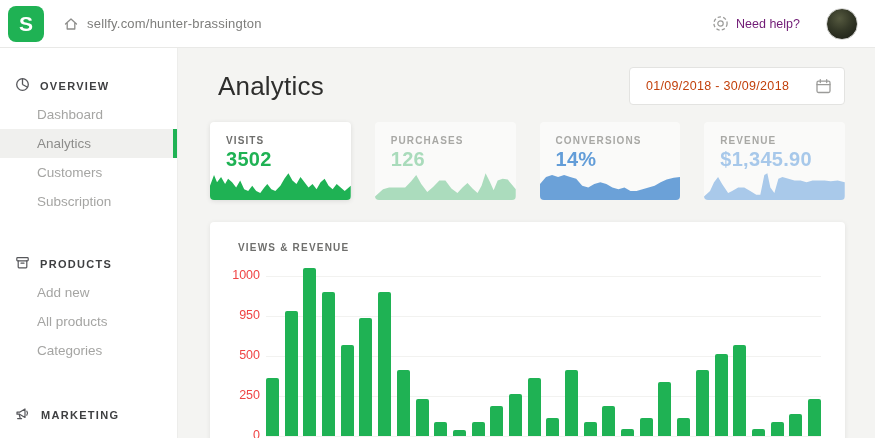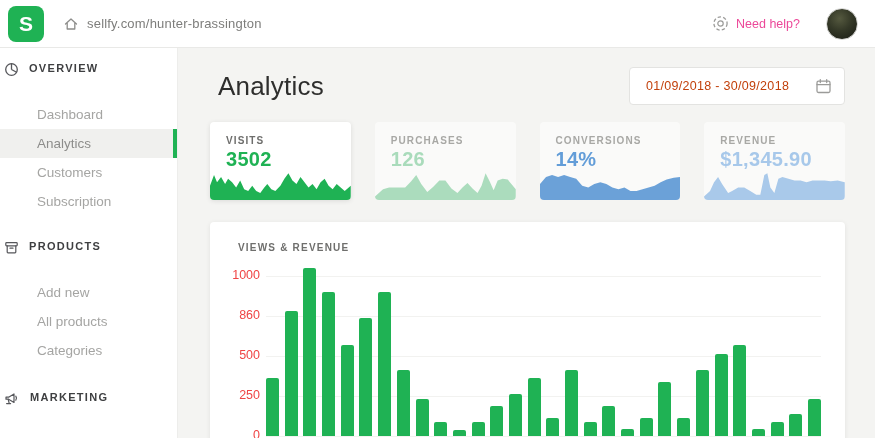--- a/index.html
+++ b/index.html
@@ -13,29 +13,29 @@
   
   .topbar{position:absolute;top:0;left:0;width:875px;height:48px;background:#fff;
     border-bottom:1px solid #e9e9e7;display:flex;align-items:center;z-index:6;}
   .logo{width:36px;height:36px;margin-left:8px;border-radius:8px;background:#1fb254;
     display:flex;align-items:center;justify-content:center;color:#fff;font-size:21px;
     font-weight:bold;cursor:pointer;}
   .url-group{display:flex;align-items:center;gap:8px;margin-left:19px;cursor:pointer;}
   .url-text{font-size:13px;color:#7d7d7b;letter-spacing:.2px;}
   .right-group{margin-left:auto;display:flex;align-items:center;padding-right:17px;}
   .help{display:flex;align-items:center;gap:7px;cursor:pointer;}
-  .help-text{font-size:12.5px;color:#ec4899;}
+  .help-text{font-size:12.5px;color:#701a75;}
   .avatar{width:32px;height:32px;border-radius:50%;margin-left:26px;cursor:pointer;
     background:radial-gradient(circle at 42% 32%, #55593f 0%, #343827 45%, #181a14 100%);
     border:1px solid #d8d8d6;}
   .icon{display:block;}
   
   .sidebar{position:absolute;top:48px;left:0;width:178px;height:390px;background:#fff;
     border-right:1px solid #ededeb;}
-  .section-header{display:flex;align-items:flex-start;gap:10px;height:30px;padding-left:4px;
+  .section-header{display:flex;align-items:flex-end;gap:10px;height:30px;padding-left:15px;
     cursor:pointer;}
   .section-label{font-size:11px;font-weight:bold;letter-spacing:1.3px;color:#3e3f41;}
   .sec-overview{margin-top:14px;}
   .sec-products{margin-top:24px;}
   .sec-marketing{margin-top:26px;}
   .nav-item{height:29px;display:flex;align-items:center;padding-left:37px;font-size:13.5px;
     color:#a5a5a3;cursor:pointer;}
   .nav-item.active{background:#f0f0ee;border-right:4px solid #1fb254;color:#8d8d8b;}
   .nav-group{margin-top:8px;text-align:right;}
   
@@ -180,21 +180,21 @@
     </div>
   </div>
 
   <div class="chart-card">
     <div class="chart-title">VIEWS &amp; REVENUE</div>
     <div class="plot">
       <div id="grid">
           <div class="grid-line" style="top: 0px;"></div>
           <div class="grid-label" style="top: 0px;">1000</div>
           <div class="grid-line" style="top: 40px;"></div>
-          <div class="grid-label" style="top: 40px;">860</div>
+          <div class="grid-label" style="top: 40px;">950</div>
           <div class="grid-line" style="top: 80px;"></div>
           <div class="grid-label" style="top: 80px;">500</div>
           <div class="grid-line" style="top: 120px;"></div>
           <div class="grid-label" style="top: 120px;">250</div>
           <div class="grid-line" style="top: 160px;"></div>
           <div class="grid-label" style="top: 160px;">0</div>
         </div>
       <div class="bars" id="bars">
           <div class="bar" style="height: 58px; background: rgb(31, 178, 84);"></div>
           <div class="bar" style="height: 125px; background: rgb(31, 178, 84);"></div>

